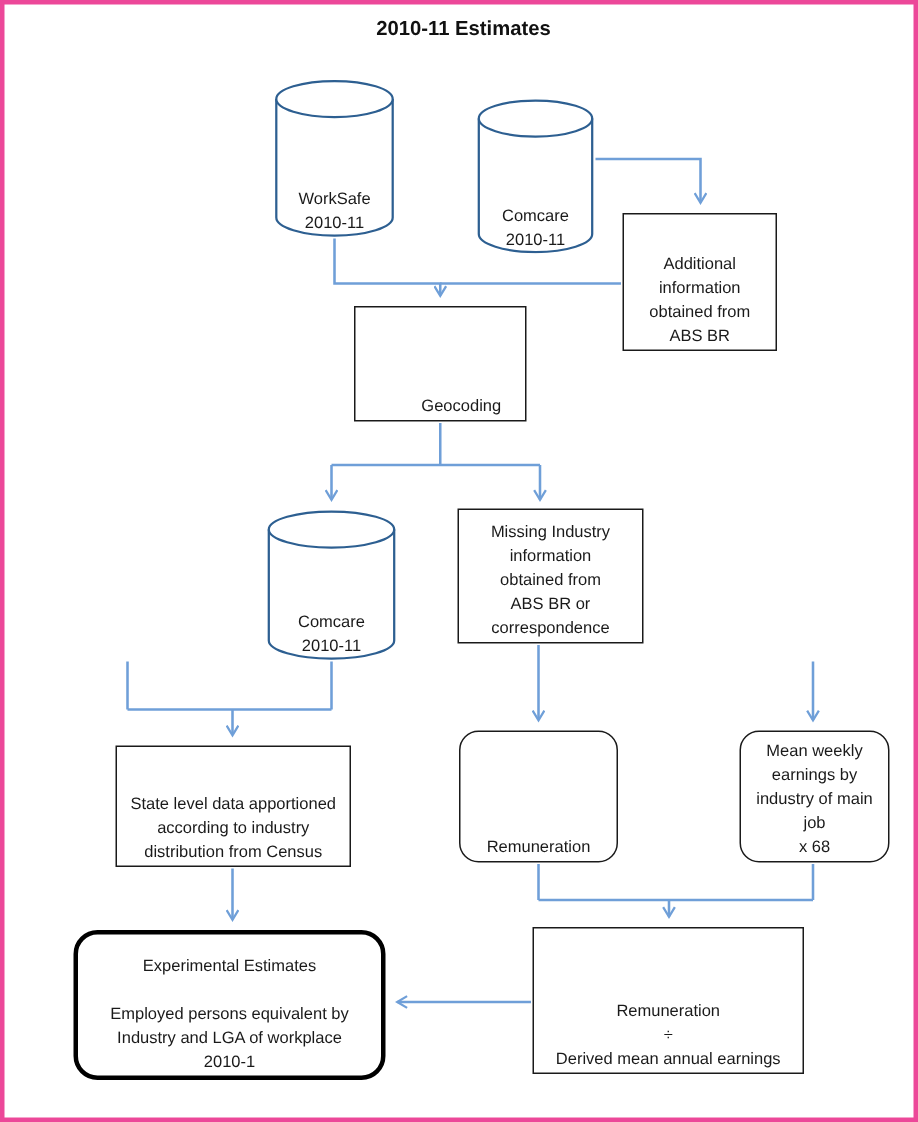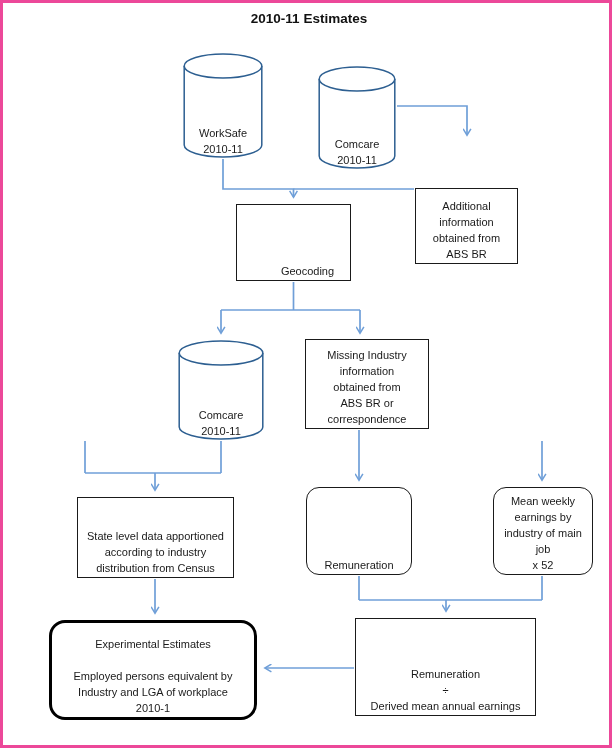--- a/index.html
+++ b/index.html
@@ -153,21 +153,21 @@
   <div class="node cyl-node" style="left:175px; top:337px; width:86px; height:100px;">
     <svg class="cyl-svg" viewBox="0 0 86 100" preserveAspectRatio="none">
       <path d="M1.2,13 L1.2,87 A41.8,12 0 0 0 84.8,87 L84.8,13" fill="#ffffff" stroke="#2d5f91" stroke-width="1.5"></path>
       <ellipse cx="43" cy="13" rx="41.8" ry="12" fill="#ffffff" stroke="#2d5f91" stroke-width="1.5"></ellipse>
     </svg>
     <span class="node-text">Comcare
 2010-11</span>
   </div>
 
 
-  <div class="node rect-node" style="left:412px; top:139px; width:103px; height:76px;margin-top:46px;">
+  <div class="node rect-node" style="left:412px; top:139px; width:103px; height:92px;">
     <span class="node-text">Additional
 information
 obtained from
 ABS BR</span>
   </div>
 
   <div class="node rect-node" style="left:233px; top:201px; width:115px; height:77px;padding-left:28px;">
     <span class="node-text">Geocoding</span>
   </div>
 
@@ -193,21 +193,21 @@
 
   <div class="node round-node" style="left:303px; top:484px; width:106px; height:88px;">
     <span class="node-text">Remuneration</span>
   </div>
 
   <div class="node round-node" style="left:490px; top:484px; width:100px; height:88px;">
     <span class="node-text">Mean weekly
 earnings by
 industry of main
 job
-x 52</span>
+x 68</span>
   </div>
 
   <div class="node thick-round-node" style="left:46px; top:617px; width:208px; height:100px;">
     <span class="node-text">Experimental Estimates
 
 Employed persons equivalent by
 Industry and LGA of workplace
 2010-1</span>
   </div>
 

